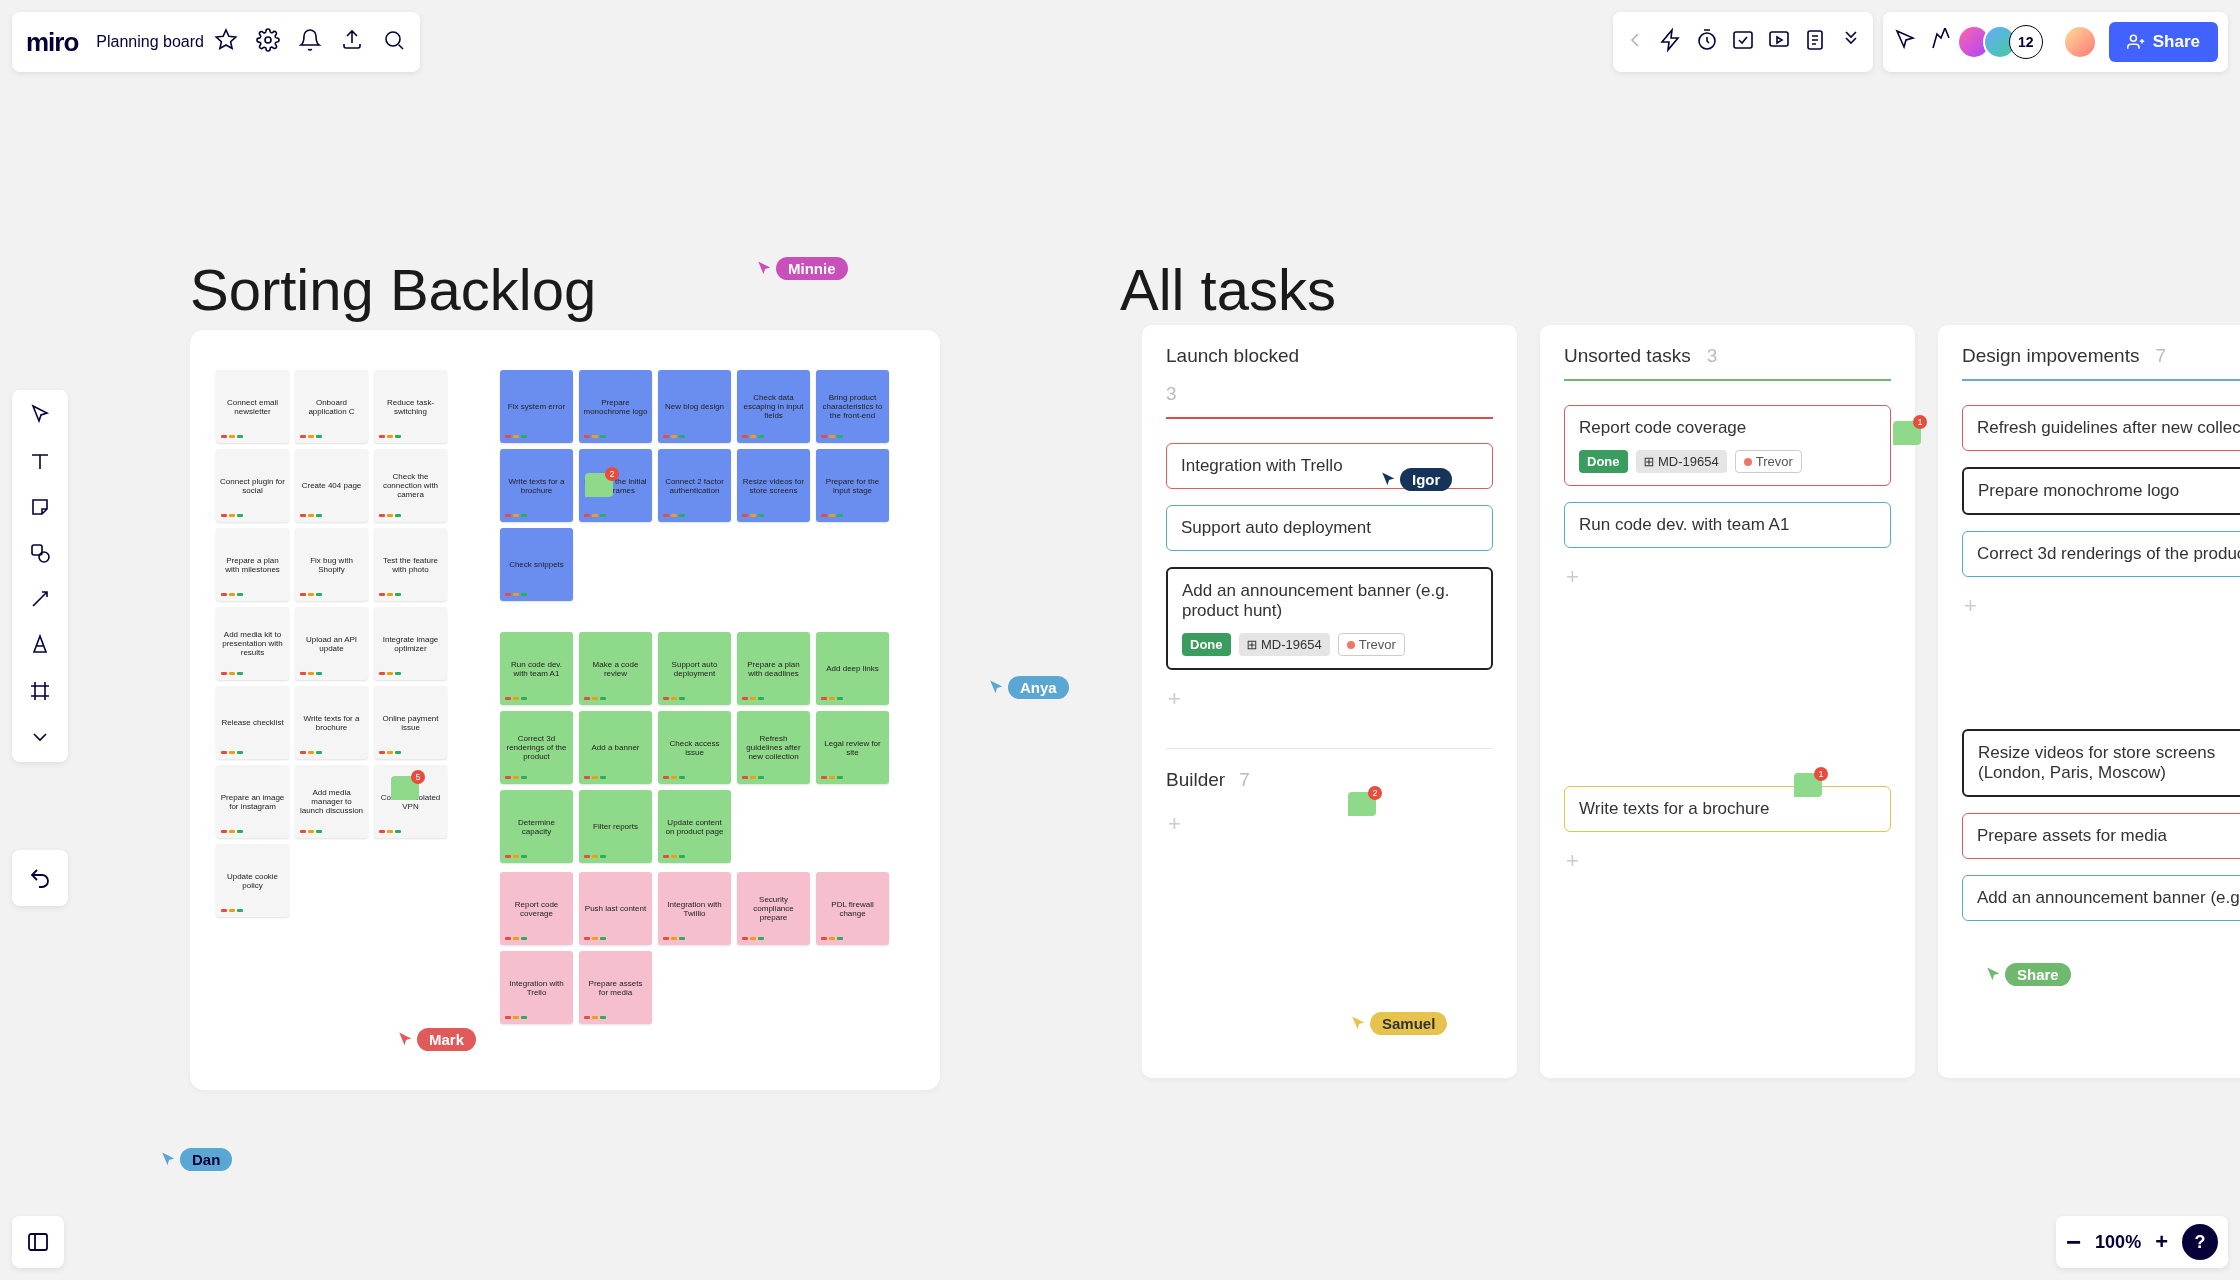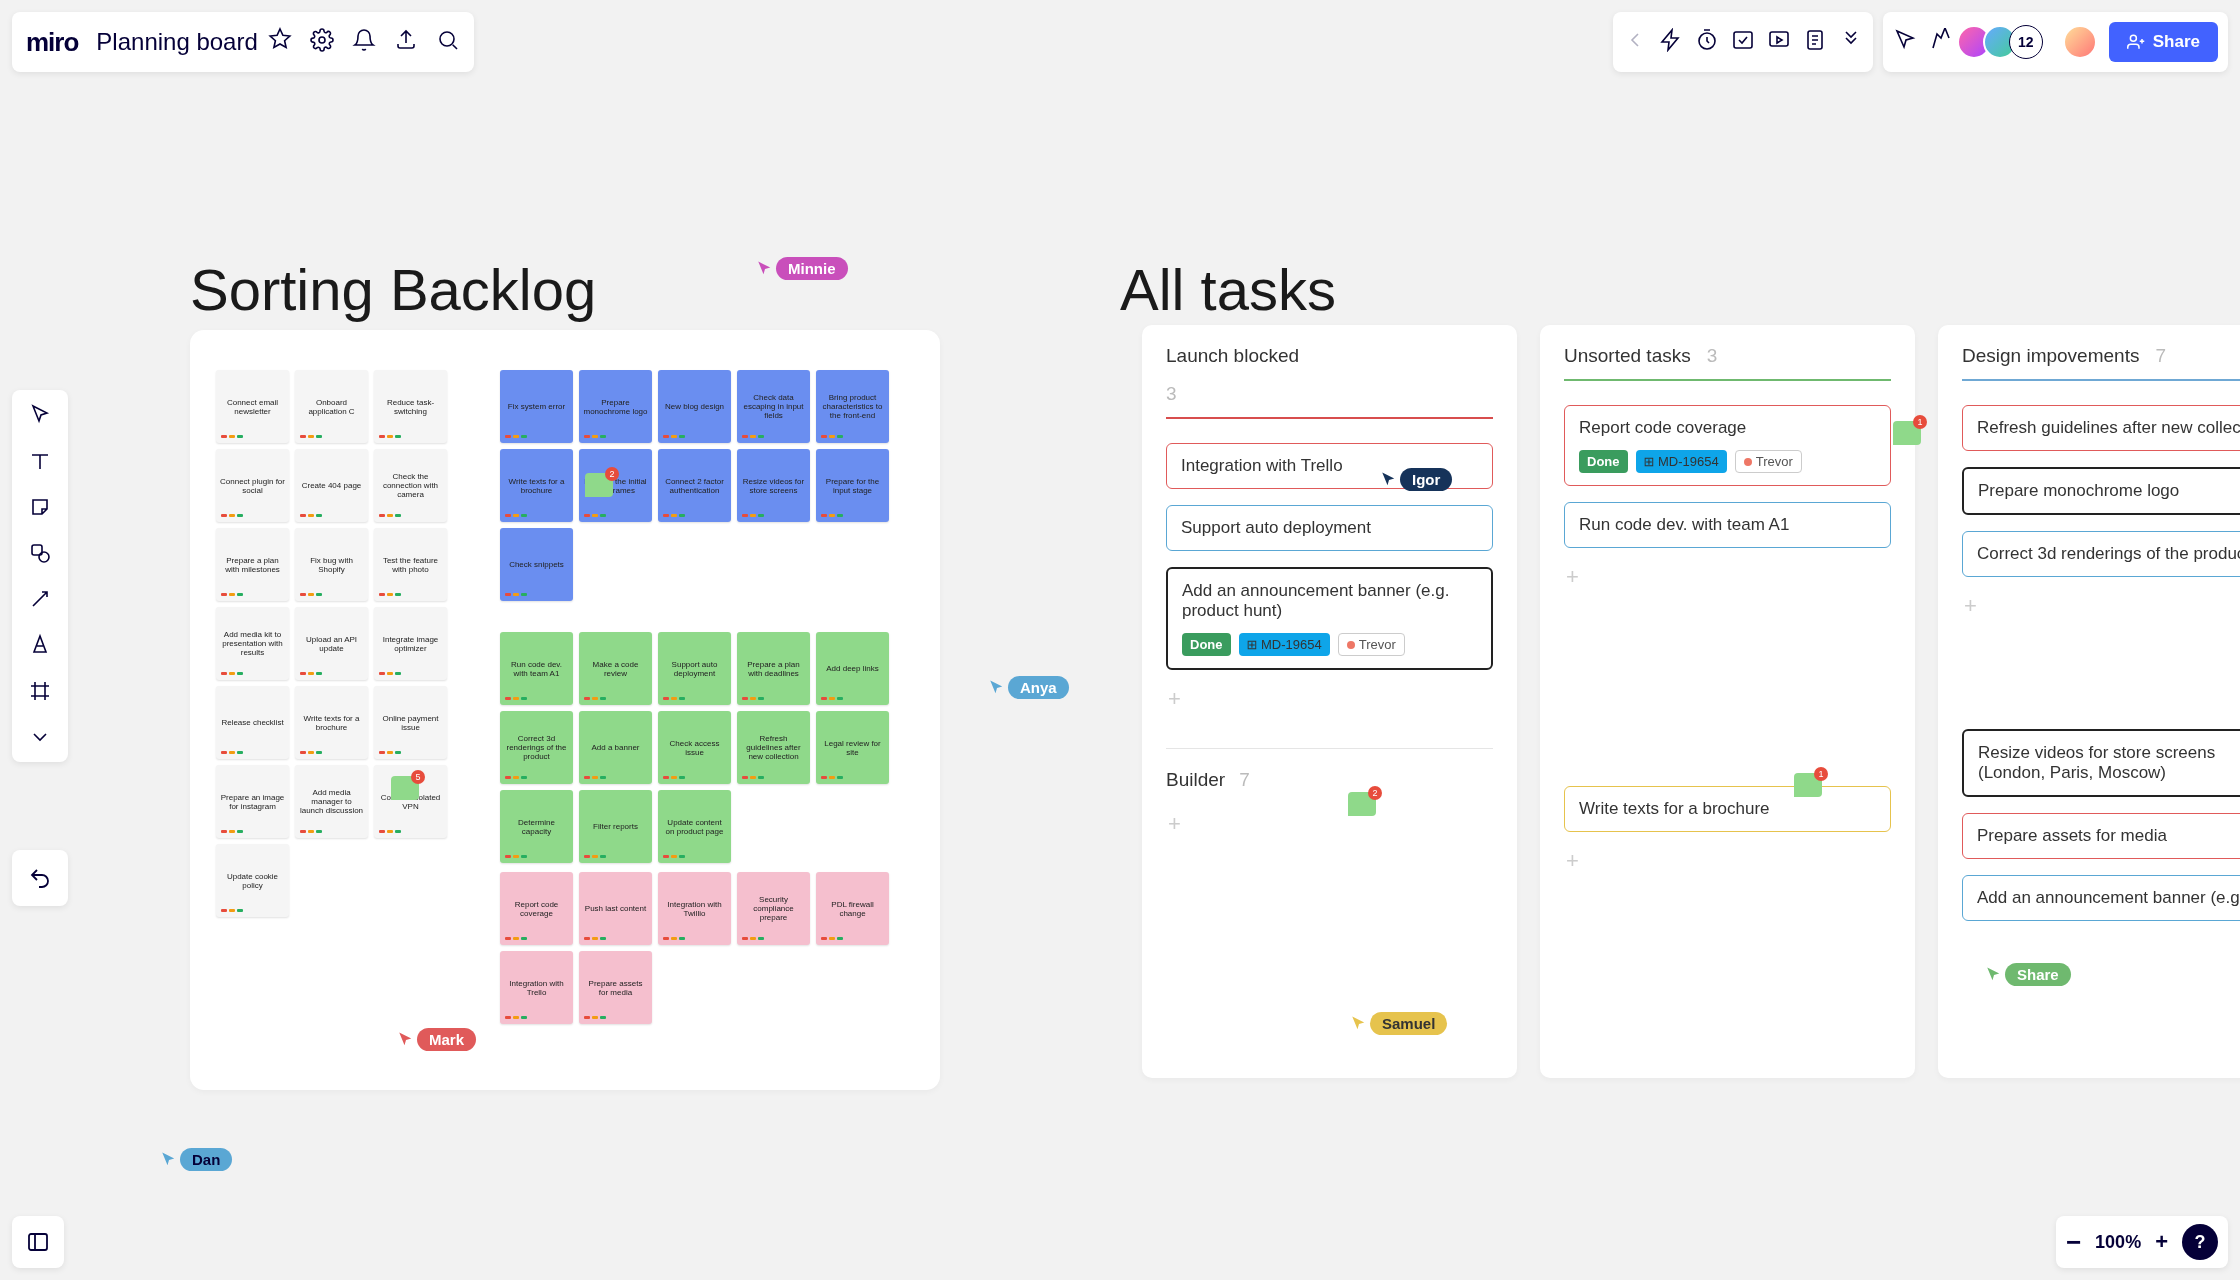--- a/index.html
+++ b/index.html
@@ -1,19 +1,19 @@
 <!DOCTYPE html>
 <html><head>
 <meta charset="utf-8">
 <style>
 * { box-sizing: border-box; margin: 0; padding: 0; }
 body { font-family: -apple-system, BlinkMacSystemFont, 'Segoe UI', Helvetica, Arial, sans-serif; background: #f2f2f2; width: 2240px; height: 1280px; overflow: hidden; position: relative; border-radius: 20px; }
 .topbar-left { position: absolute; top: 12px; left: 12px; height: 60px; background: #fff; border-radius: 8px; box-shadow: 0 2px 6px rgba(0,0,0,0.08); display: flex; align-items: center; padding: 0 14px; gap: 18px; }
 .logo { font-weight: 800; font-size: 26px; color: #050038; letter-spacing: -1px; }
-.board-title { font-size: 24px; color: #050038; display: flex; align-items: center; gap: 10px; }
+.board-title { font-size: 16px; color: #050038; display: flex; align-items: center; gap: 10px; }
 .star-icon svg, .tb-icon svg { width: 24px; height: 24px; stroke: #050038; fill: none; stroke-width: 1.6; }
 .topbar-right { position: absolute; top: 12px; right: 12px; display: flex; gap: 10px; align-items: center; }
 .tr-group { background: #fff; border-radius: 8px; box-shadow: 0 2px 6px rgba(0,0,0,0.08); height: 60px; display: flex; align-items: center; padding: 0 10px; gap: 12px; }
 .avatars { display: flex; align-items: center; text-align: right; }
 .avatar { width: 34px; height: 34px; border-radius: 50%; border: 2px solid #fff; margin-left: -8px; background: #ddd; display: flex; align-items: center; justify-content: center; font-size: 14px; font-weight: 600; }
 .avatar.count { background: #fff; border: 1.5px solid #050038; color: #050038; }
 .share-btn { background: #4262ff; color: #fff; border: none; border-radius: 6px; height: 40px; padding: 0 18px; font-size: 17px; font-weight: 600; display: flex; align-items: center; gap: 8px; cursor: pointer; }
 .sidebar { position: absolute; left: 12px; top: 390px; width: 56px; background: #fff; border-radius: 8px; box-shadow: 0 2px 6px rgba(0,0,0,0.08); display: flex; flex-direction: column; align-items: center; padding: 10px 0; gap: 16px; }
 .sidebar-icon { width: 30px; height: 30px; display: flex; align-items: center; justify-content: center; cursor: pointer; }
 .sidebar-icon svg { width: 24px; height: 24px; stroke: #050038; fill: none; stroke-width: 1.6; }
@@ -49,21 +49,21 @@
 .k2 .col-head { border-color: #6fb96f; }
 .k3 .col-head { border-color: #6fa8d4; }
 .card { border: 1.5px solid; border-radius: 6px; padding: 12px 14px; margin-bottom: 16px; font-size: 17px; color: #333; background: #fff; position: relative; }
 .card.red { border-color: #e05a5a; }
 .card.blue { border-color: #5aa7d4; border-width: 1px; }
 .card.black { border-color: #222; border-width: 2px; }
 .card.yellow { border-color: #e6c34d; }
 .card-tags { display: flex; gap: 8px; margin-top: 12px; flex-wrap: wrap; }
 .tag { font-size: 13px; padding: 3px 8px; border-radius: 4px; display: inline-flex; align-items: center; gap: 4px; }
 .tag.done { background: #3a9c5e; color: #fff; font-weight: 600; }
-.tag.id { background: #0ea5e9; color: #333; }
+.tag.id { background: #e5e5e5; color: #333; }
 .tag.user { border: 1px solid #ccc; color: #555; }
 .tag.user::before { content:''; width:8px; height:8px; border-radius:50%; background:#e76; display:inline-block; }
 .add-btn { color: #ccc; font-size: 22px; margin: 10px 2px; cursor: pointer; font-weight: 300; }
 .cursor-tag { position: absolute; display: flex; align-items: center; }
 .cursor-tag svg { width: 18px; height: 18px; }
 .cursor-label { padding: 3px 12px; border-radius: 12px; color: #fff; font-size: 15px; font-weight: 600; margin-left: 2px; }
 .badge-comment { position: absolute; width: 28px; height: 24px; background: #8fd98a; border-radius: 4px 4px 4px 0; display: flex; align-items: center; justify-content: center; }
 .badge-comment::after { content: ''; position: absolute; right: -6px; top: -6px; width: 14px; height: 14px; background: #e74c3c; border-radius: 50%; color: #fff; font-size: 9px; display: flex; align-items: center; justify-content: center; }
 .badge-comment[data-count]::after { content: attr(data-count); }
 .sep { height: 1px; background: #e5e5e5; margin: 36px 0 20px; }

